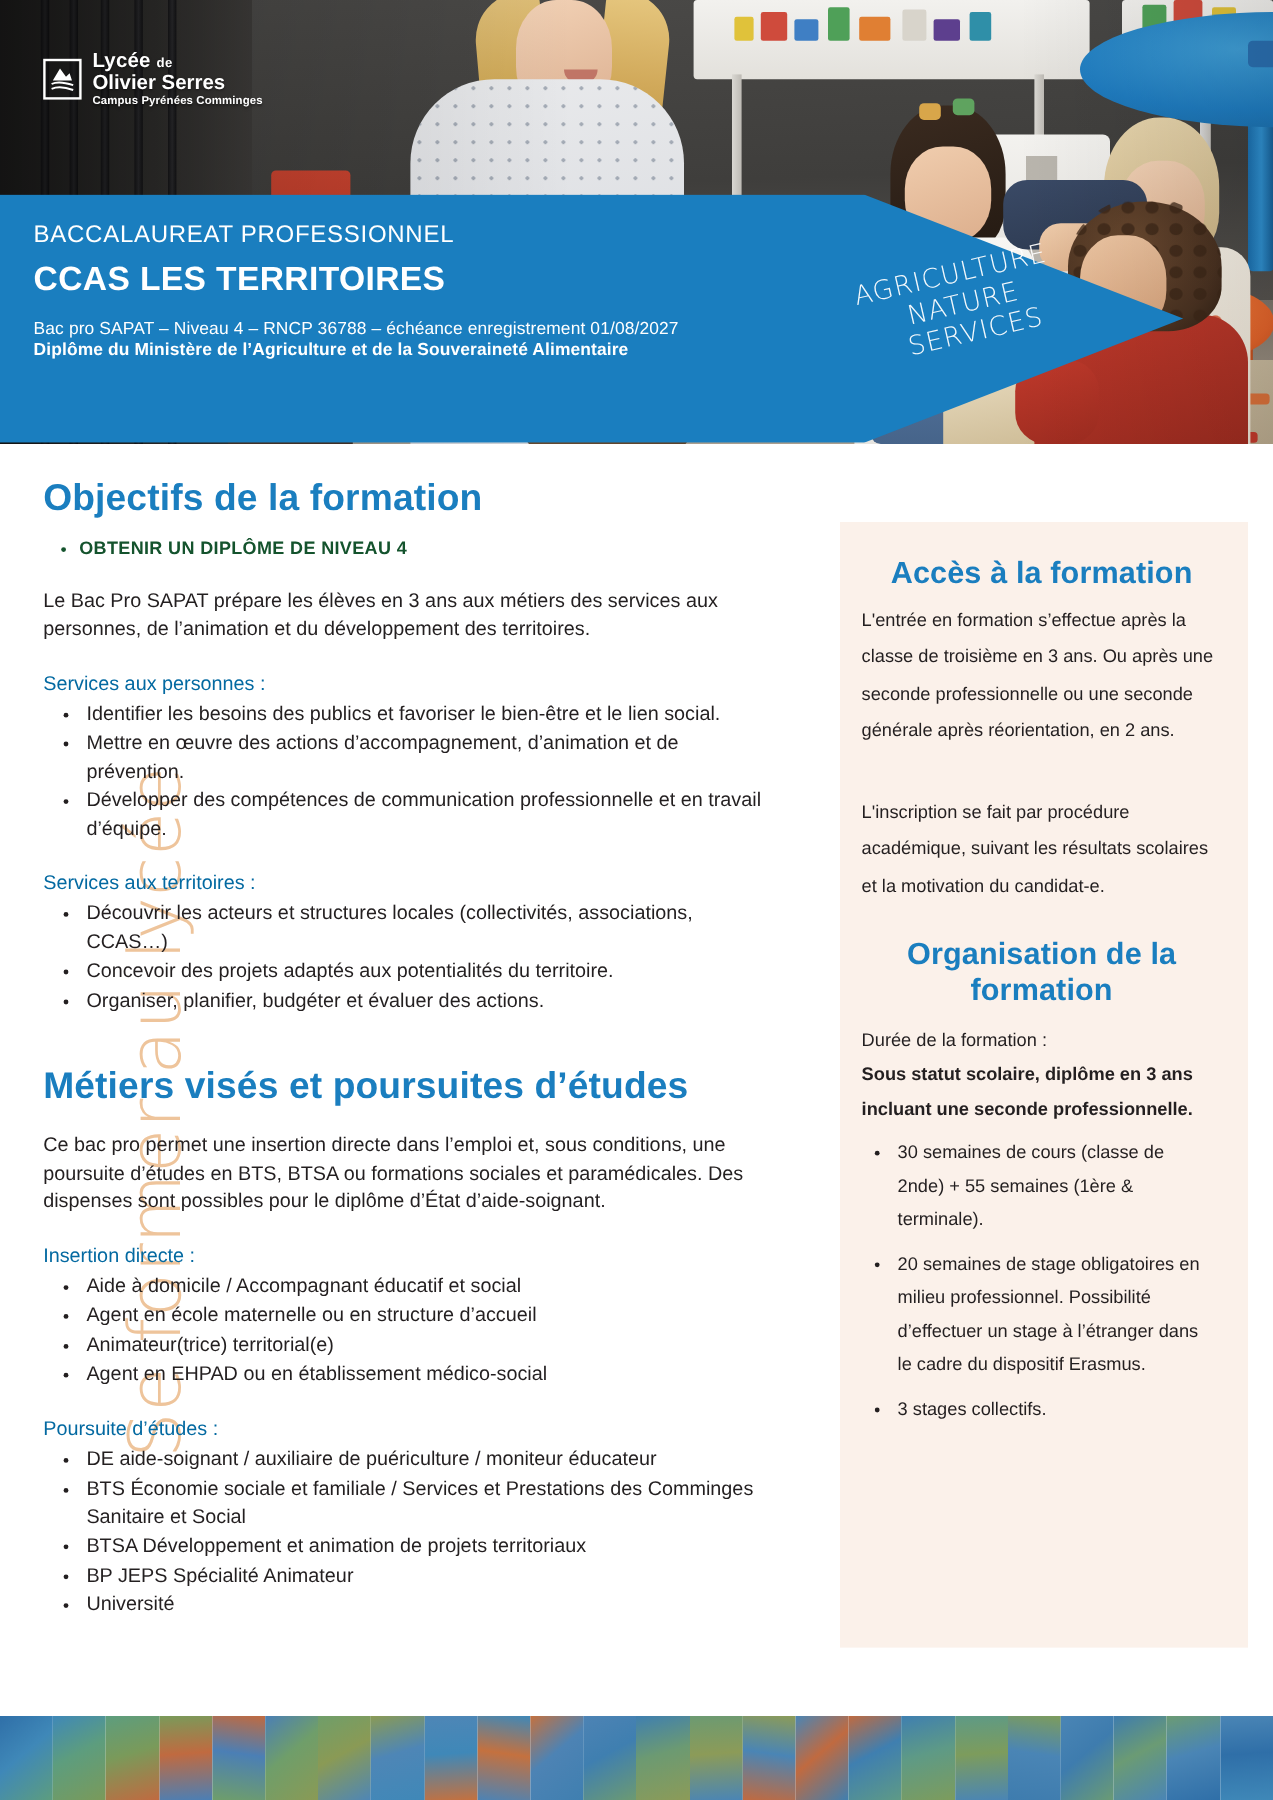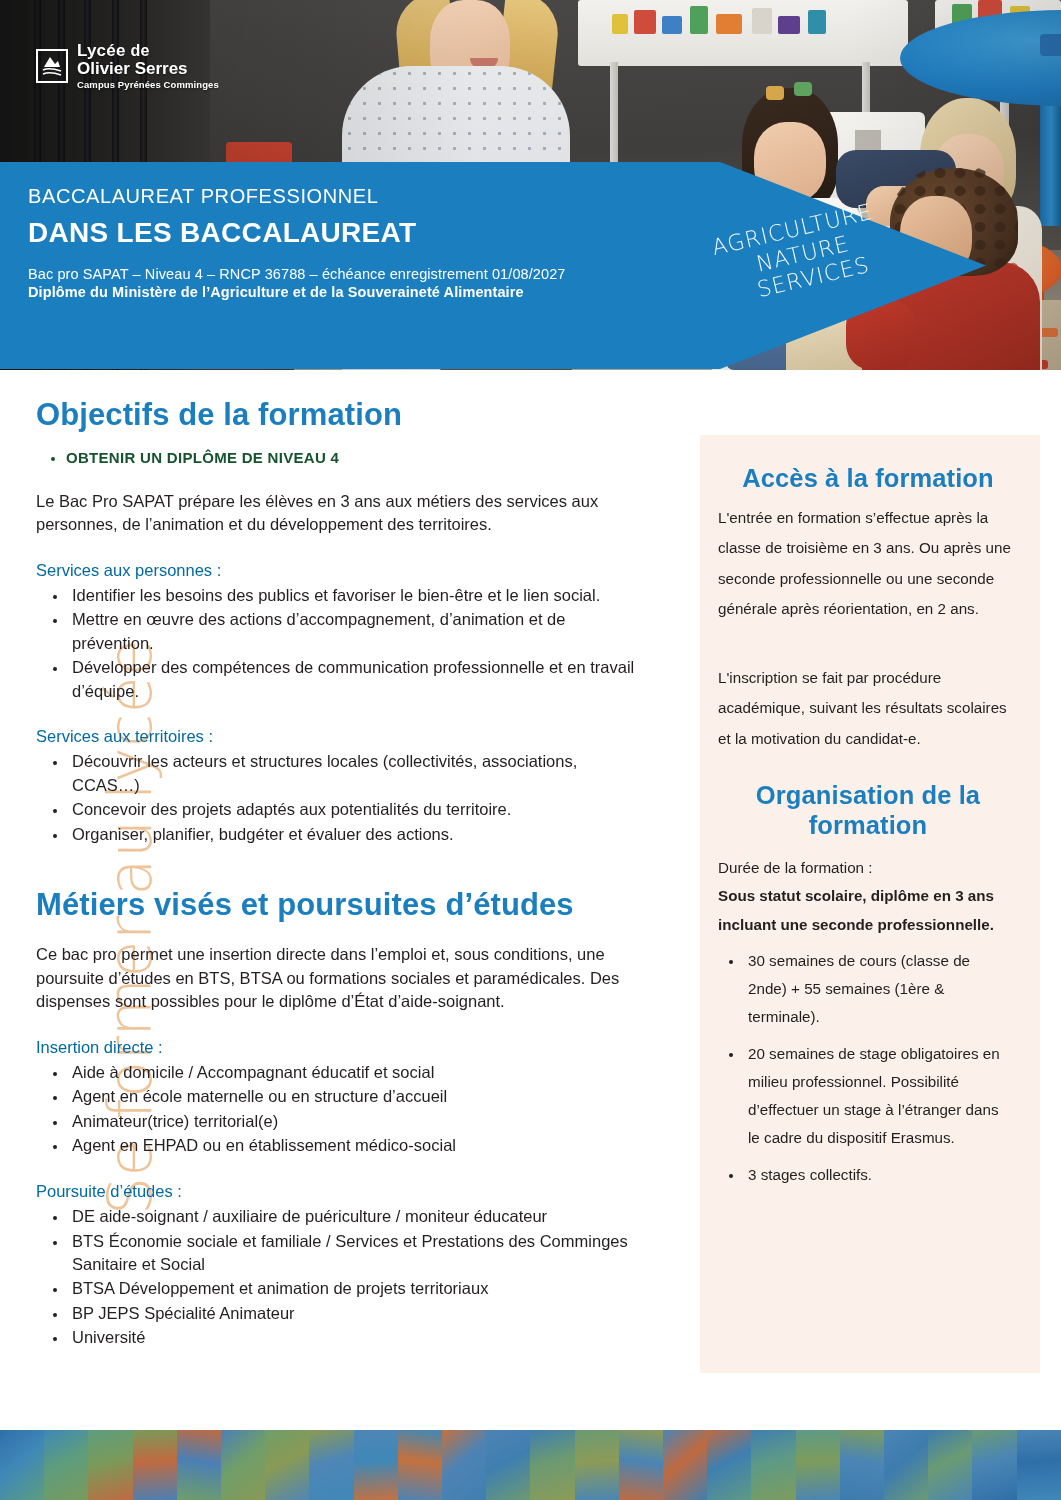--- a/index.html
+++ b/index.html
@@ -239,21 +239,21 @@
   #logo-mark {
     width: 32px; height: 34px;
     border: 2px solid #fff;
     display: flex; align-items: center; justify-content: center;
   }
   #logo-text { color:#fff; line-height: 1; }
   .logo-l1 {
     font-size: 17px; font-weight: 700; letter-spacing:.2px;
     text-shadow: 0 1px 2px rgba(0,0,0,.5);
   }
-  .logo-l1 .small { font-size: 16px; font-weight: 700; }
+  .logo-l1 .small { font-size: 11px; font-weight: 700; }
   .logo-l2 {
     font-size: 17px; font-weight: 700; margin-top: 1px;
     text-shadow: 0 1px 2px rgba(0,0,0,.5);
   }
   .logo-l3 {
     font-size: 9.5px; font-weight: 600; margin-top: 3px; letter-spacing:.1px;
     text-shadow: 0 1px 2px rgba(0,0,0,.5);
   }
 
   
@@ -501,21 +501,21 @@
       </div>
       <div class="logo-l2">Olivier Serres</div>
       <div class="logo-l3">Campus Pyrénées Comminges</div>
     </div>
   </div>
 
   <div id="banner"></div>
 
   <div id="banner-text">
     <div class="ban-eyebrow">BACCALAUREAT PROFESSIONNEL</div>
-    <div class="ban-title">DANS LES BACCALAUREAT</div>
+    <div class="ban-title">CCAS LES TERRITOIRES</div>
     <div class="ban-sub1">Bac pro SAPAT – Niveau 4 – RNCP 36788 – échéance enregistrement 01/08/2027</div>
     <div class="ban-sub2">Diplôme du Ministère de l’Agriculture et de la Souveraineté Alimentaire</div>
   </div>
 
   <div id="banner-badge">
     <div class="bb1">AGRICULTURE</div>
     <div class="bb2">NATURE</div>
     <div class="bb3">SERVICES</div>
   </div>
 

